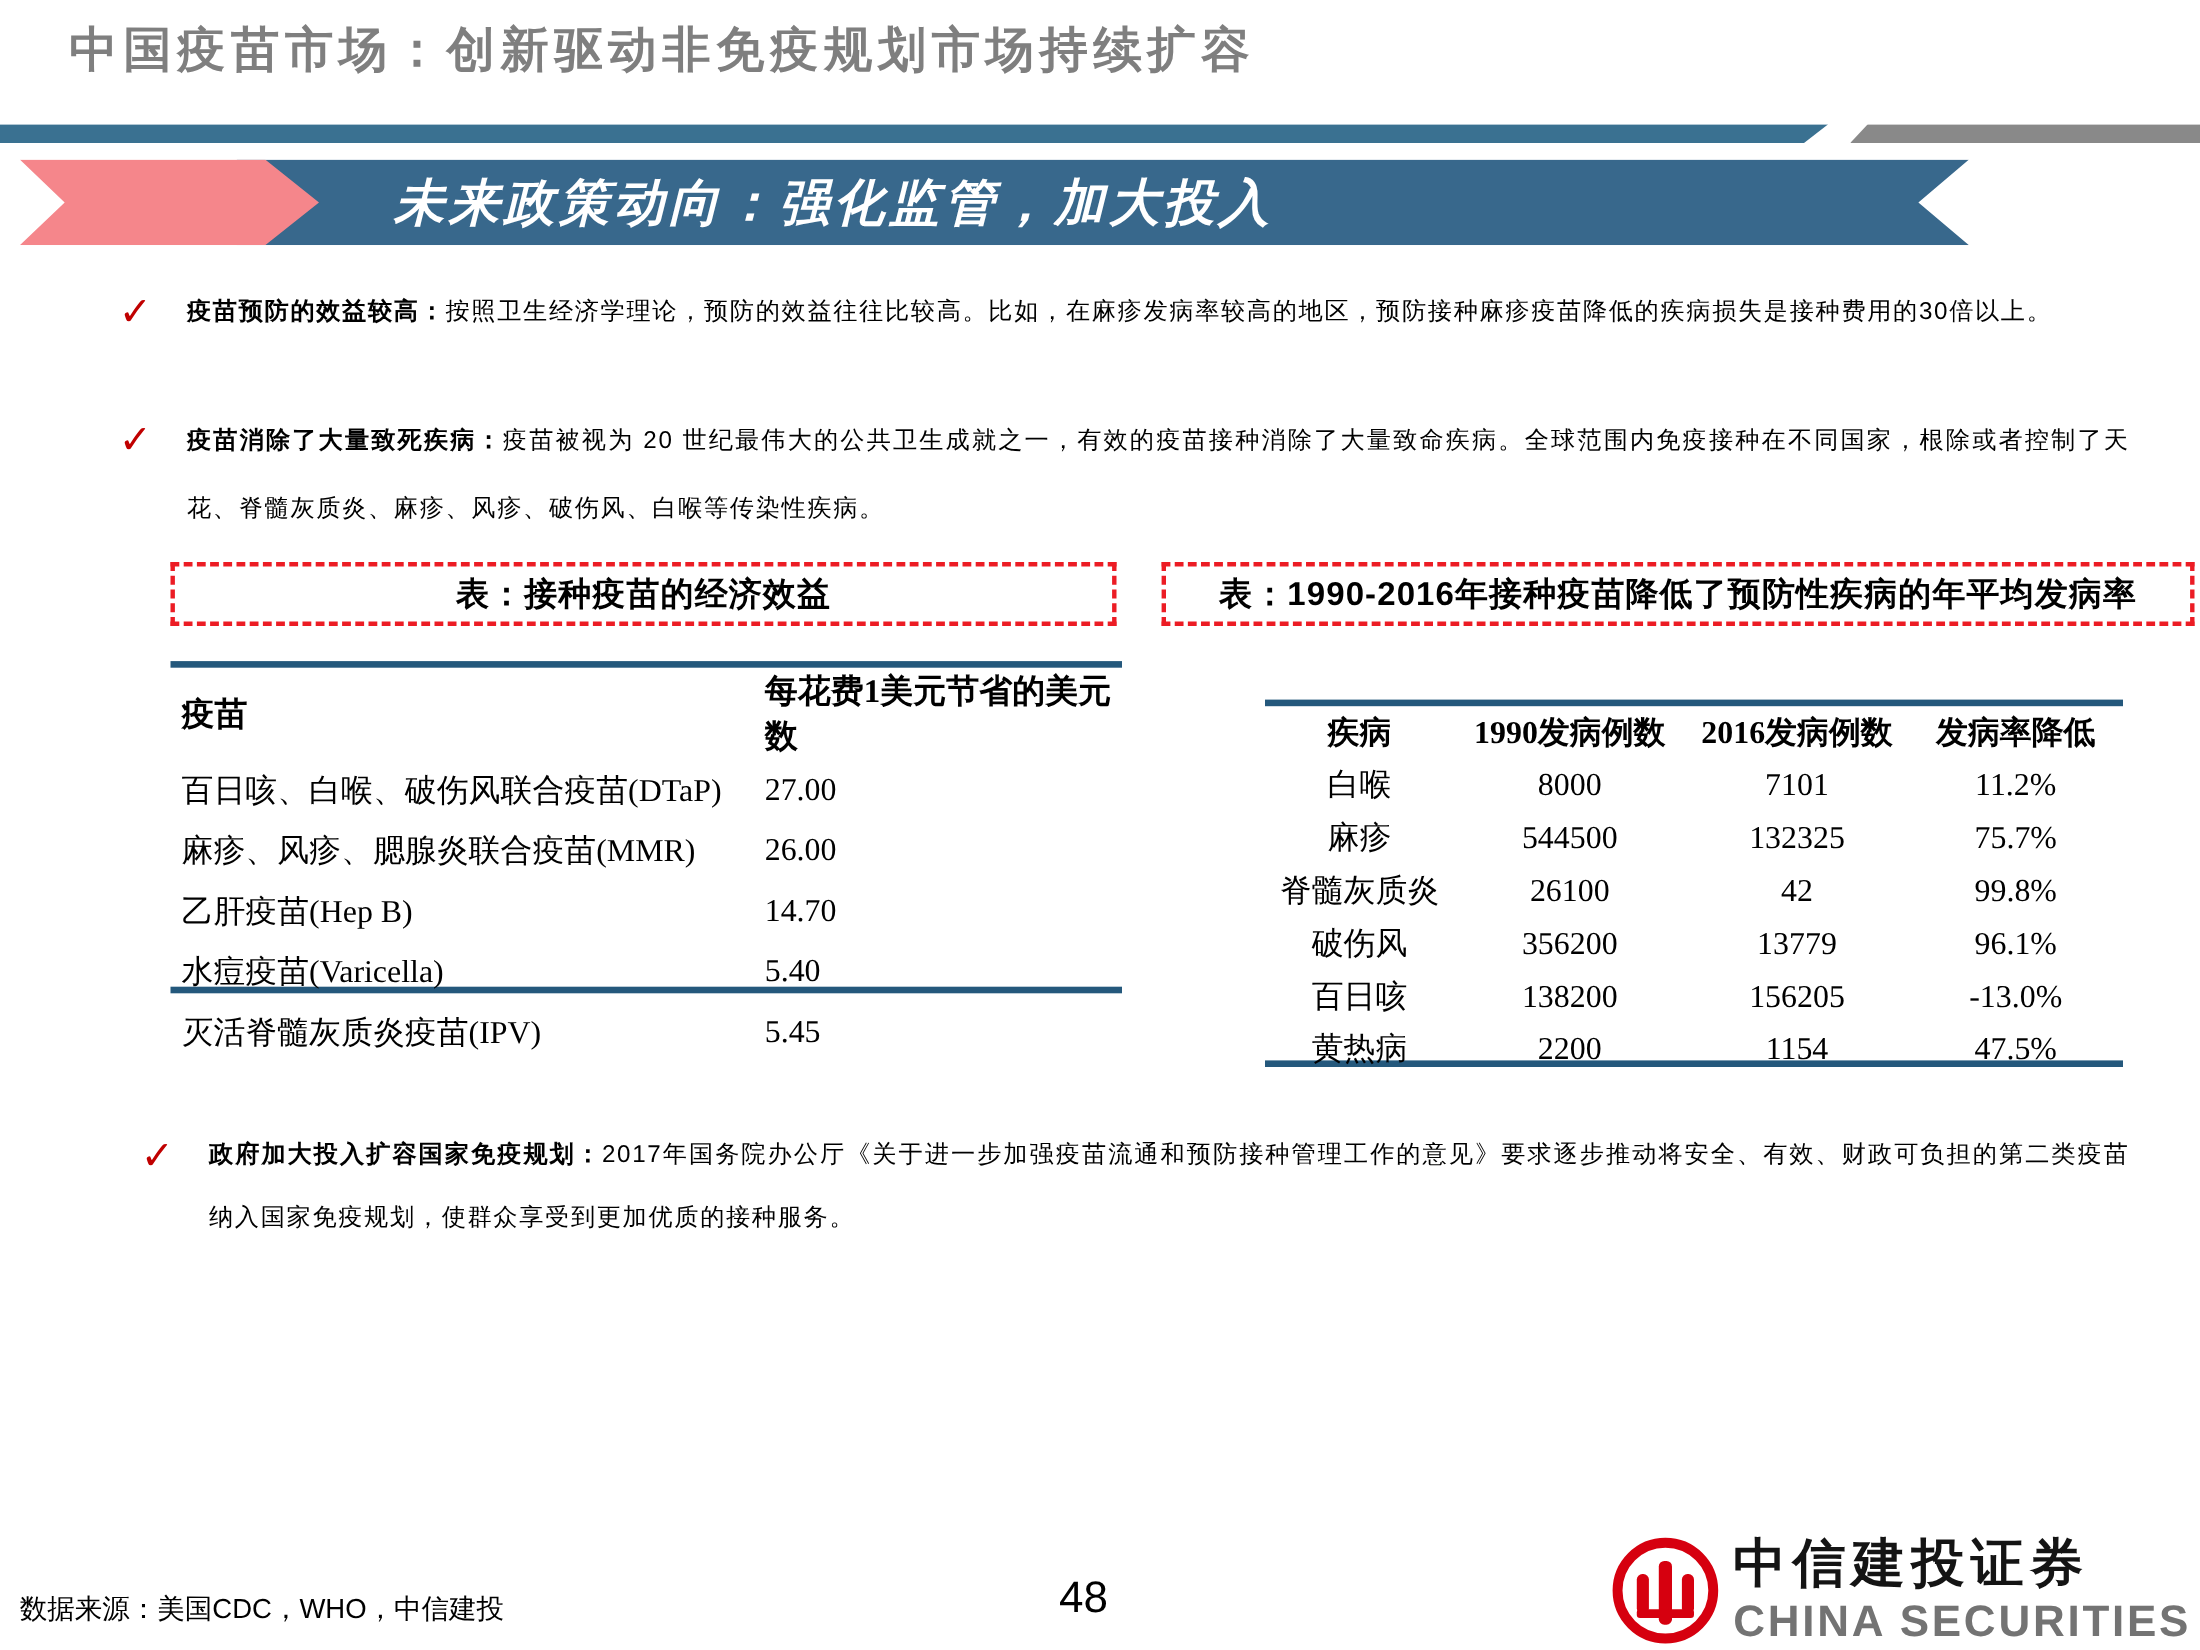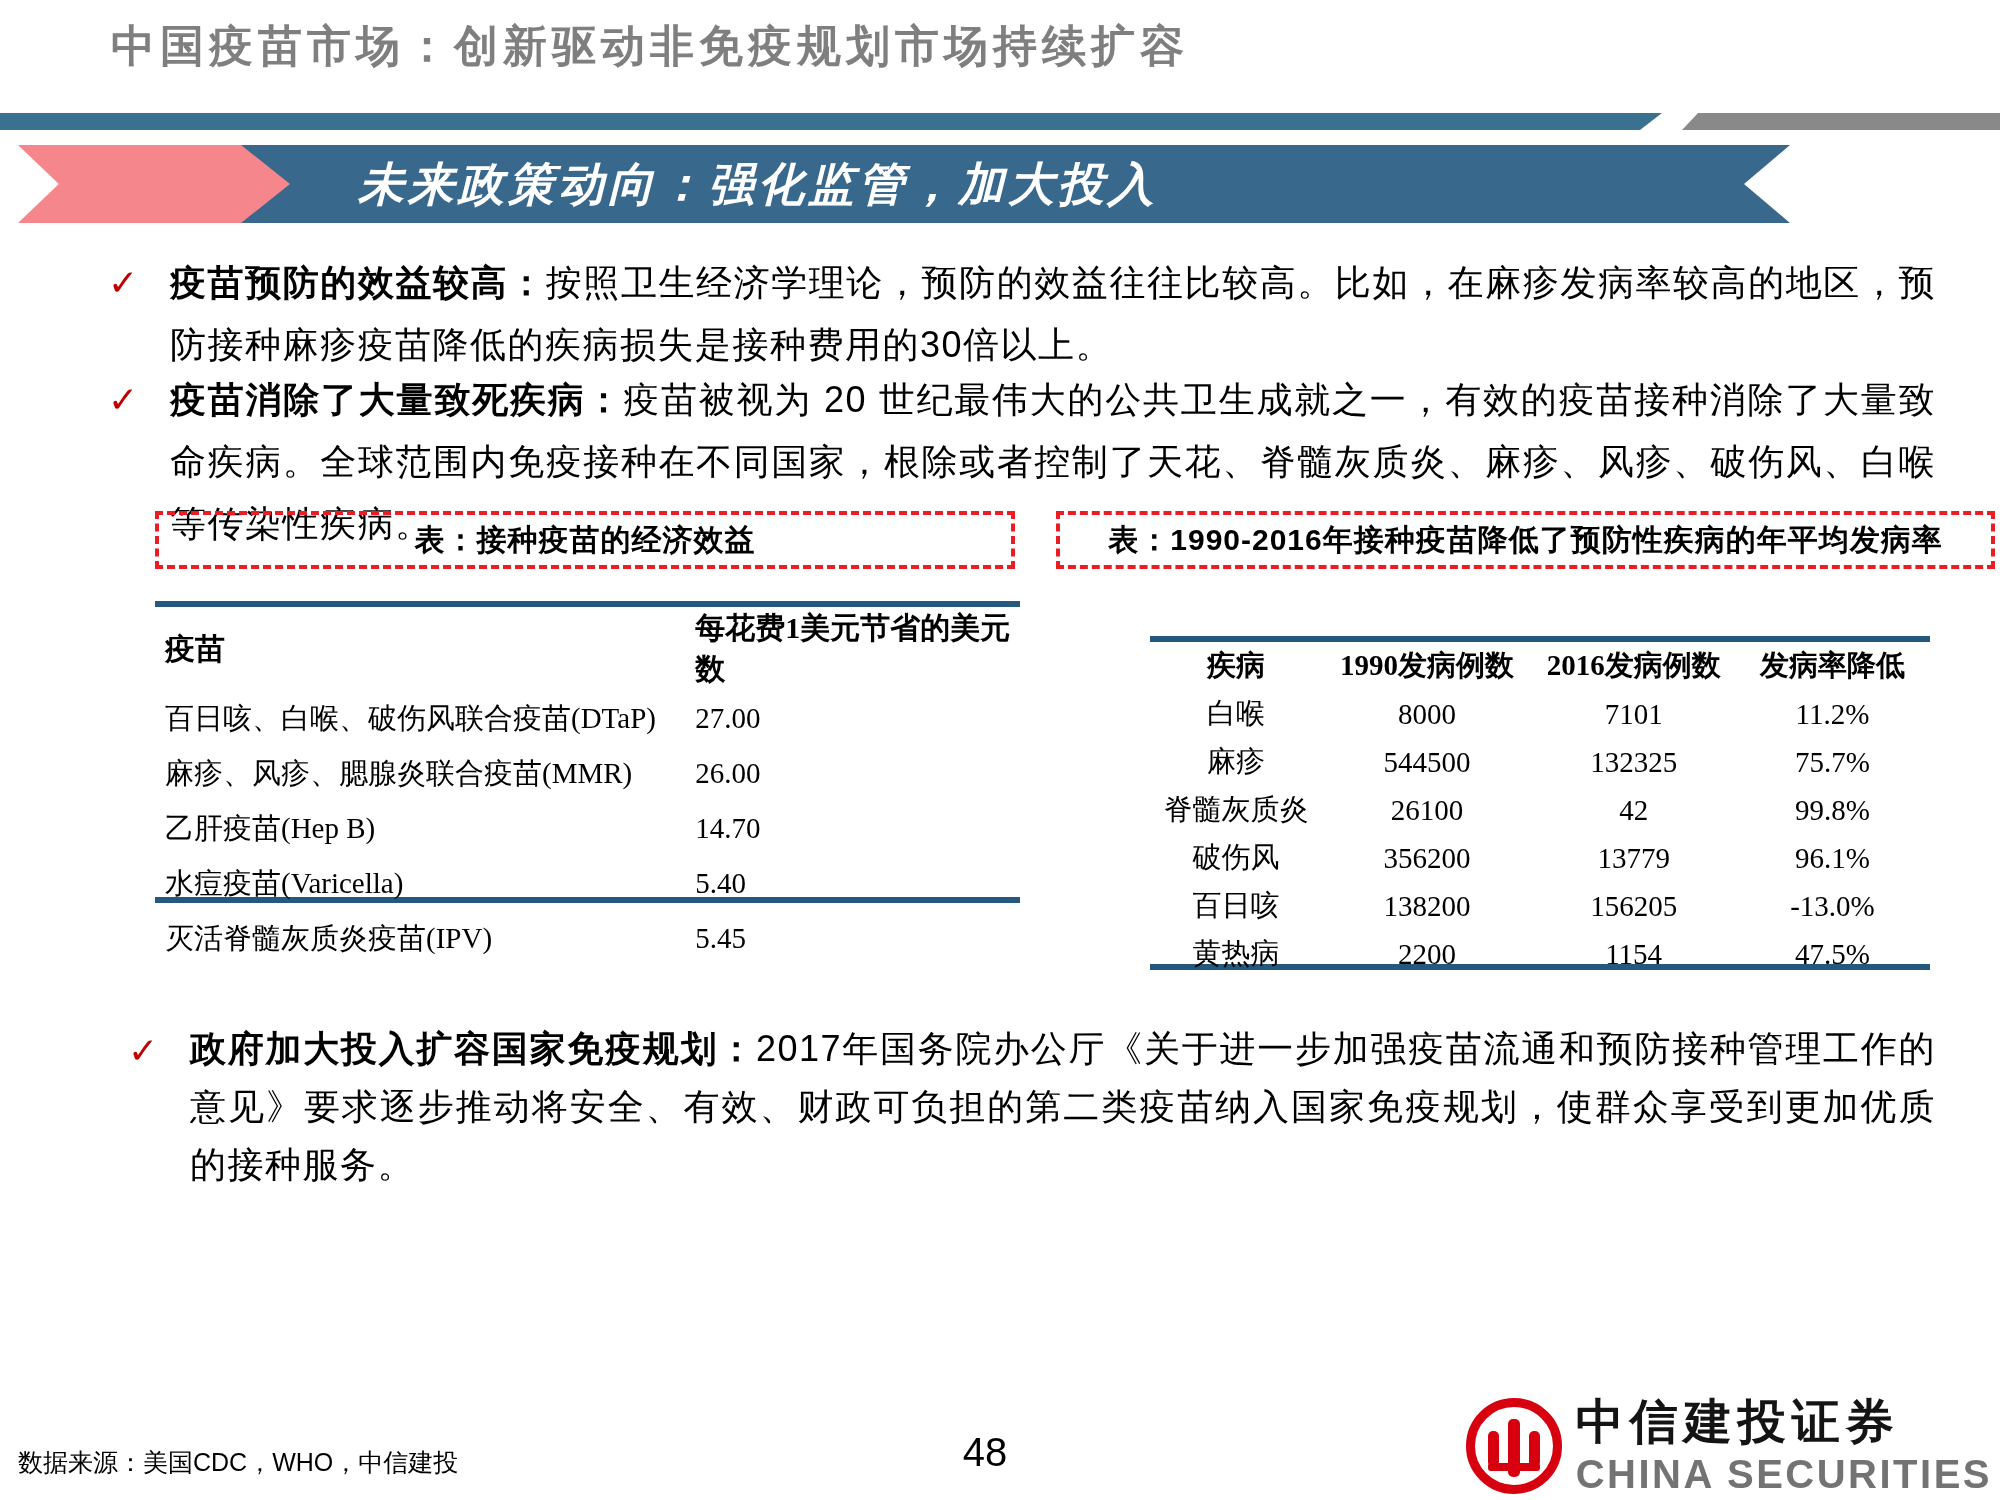--- a/index.html
+++ b/index.html
@@ -3,21 +3,21 @@
 <meta charset="utf-8">
 <style>
   html,body{margin:0;padding:0;}
   body{
     width:2000px;height:1500px;position:relative;background:#ffffff;overflow:hidden;
     font-family:"Liberation Sans","DejaVu Sans",sans-serif;color:#000;
   }
   
   .slide-title{
     position:absolute;left:63px;top:20px;font-size:44px;line-height:52px;
-    font-weight:bold;color:#7f7f7f;letter-spacing:5px;white-space:nowrap;margin-left:48px;
+    font-weight:bold;color:#7f7f7f;letter-spacing:5px;white-space:nowrap;
   }
   .bar-blue{
     position:absolute;left:0;top:113px;width:1662px;height:17px;background:#3a7191;
     clip-path:polygon(0 0,100% 0,calc(100% - 22px) 100%,0 100%);
   }
   .bar-gray{
     position:absolute;left:1682px;top:113px;width:318px;height:17px;background:#898989;
     clip-path:polygon(16px 0,100% 0,100% 100%,0 100%);
   }
   
@@ -31,21 +31,21 @@
   }
   .ribbon-text{
     position:absolute;left:358px;top:145px;height:78px;line-height:78px;
     color:#ffffff;font-weight:bold;font-size:46px;letter-spacing:4px;white-space:nowrap;font-style:italic;
   }
   
   .bullet{position:absolute;display:flex;align-items:flex-start;}
   .bullet .check{
     color:#c00000;font-size:36px;line-height:62px;width:62px;flex:0 0 62px;font-weight:bold;
   }
-  .bullet p{margin:0;font-size:36px;line-height:62px;letter-spacing:1.5px;text-align:justify;}
+  .bullet p{margin:0;font-size:22px;line-height:62px;letter-spacing:1.5px;text-align:justify;}
   .bullet p b{font-weight:bold;}
   #bullet-1{top:252px;left:108px;width:1828px;}
   #bullet-2{top:369px;left:108px;width:1828px;}
   #bullet-3{top:1020px;left:128px;width:1808px;}
   #bullet-3 p{line-height:58px;}
   
   .tbox{
     position:absolute;top:511px;height:58px;box-sizing:border-box;
     border:4px dashed #ec1c24;display:flex;align-items:center;justify-content:center;
     font-size:30px;font-weight:bold;letter-spacing:1px;white-space:nowrap;

